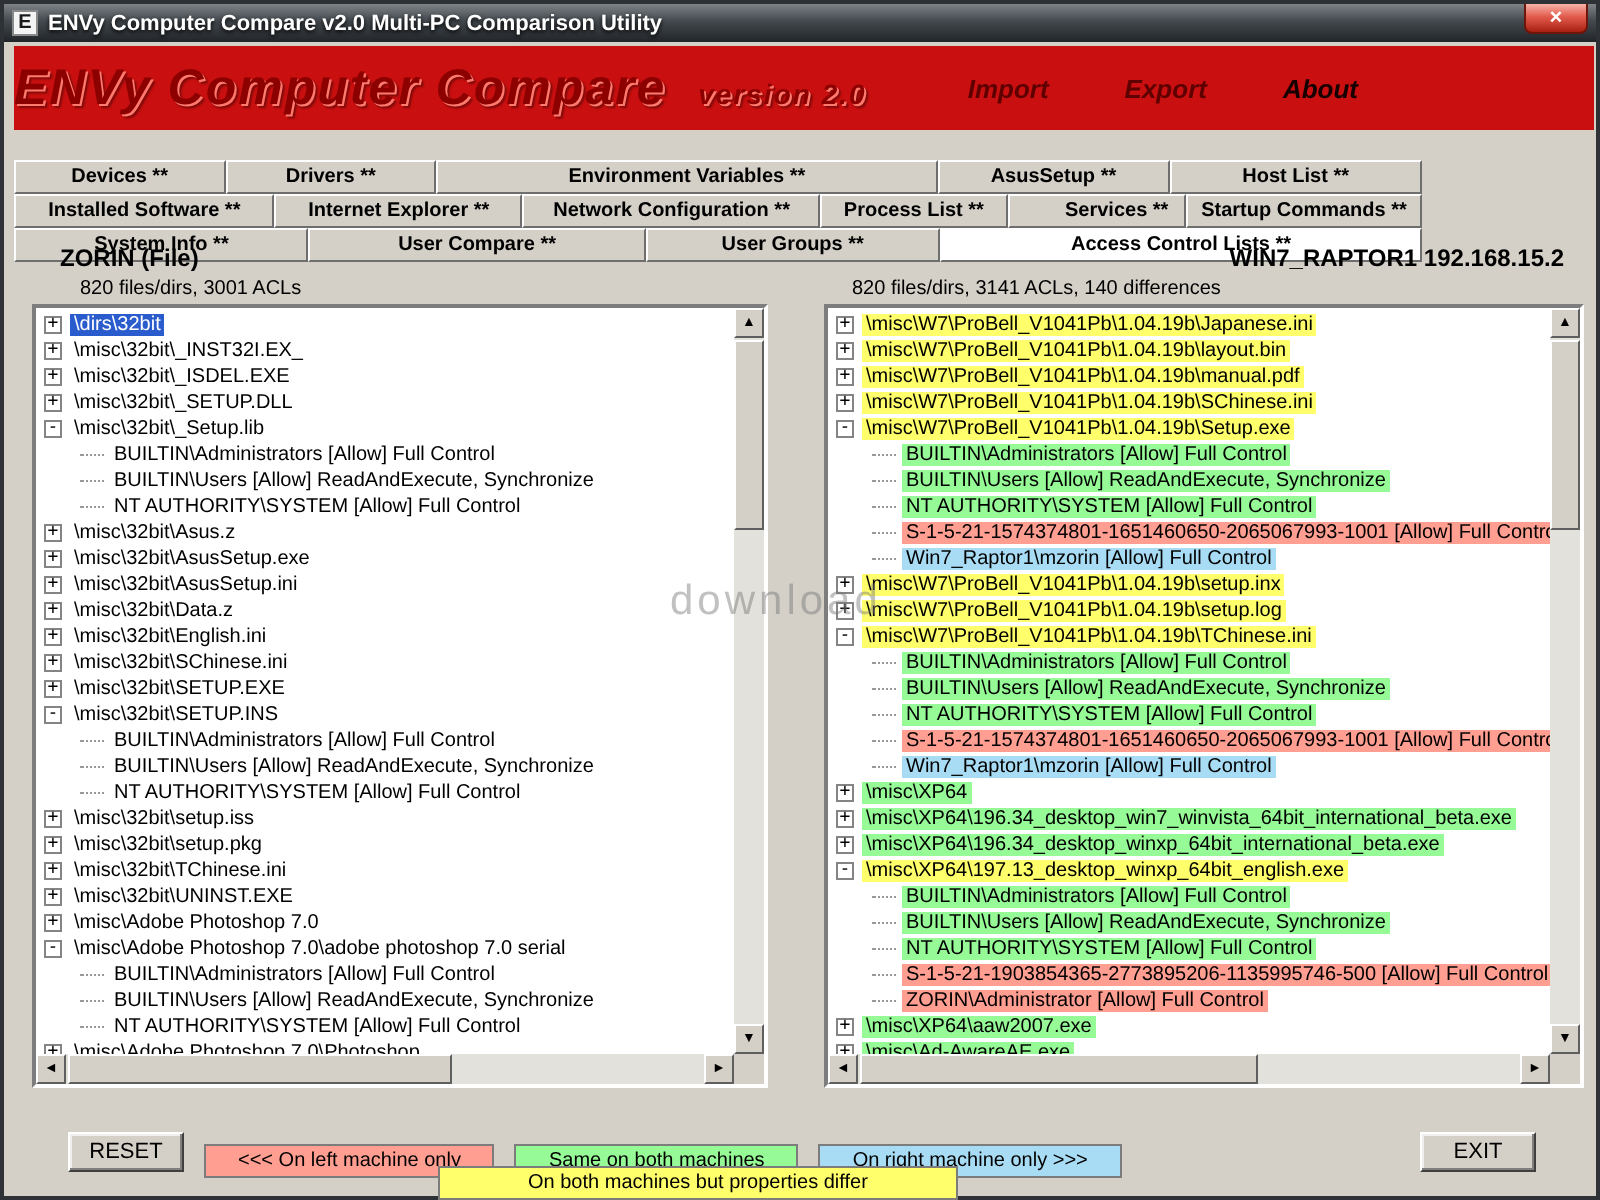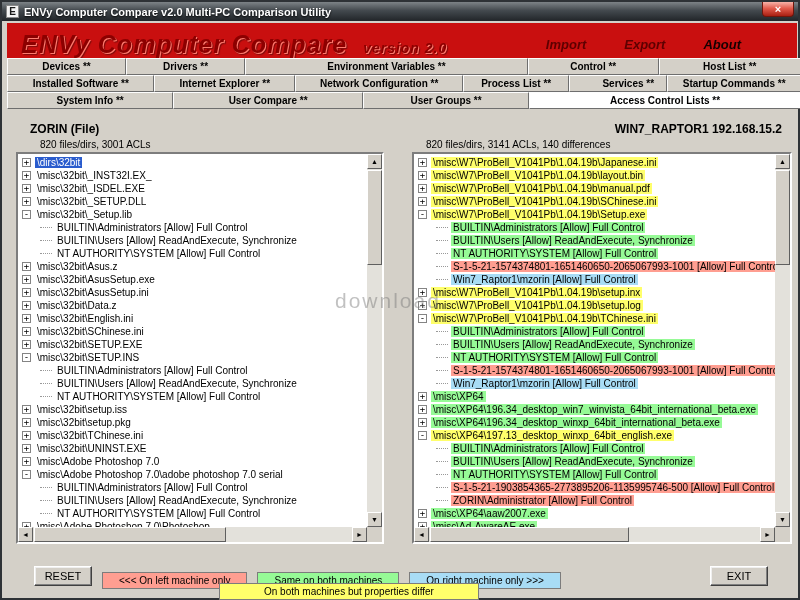--- a/index.html
+++ b/index.html
@@ -14,29 +14,29 @@
   .app-icon { width:13px; height:13px; background:#f4f4f4; color:#1a1a1a; font-size:10px; font-weight:bold;
     line-height:12px; text-align:center; border:1px solid #8a8a8a; }
   .title-text { color:#fff; font-size:11px; font-weight:bold; text-shadow:0 1px 2px #000; white-space:nowrap; }
   .close-btn { margin-left:auto; width:32px; height:15px; align-self:flex-start;
     background:linear-gradient(180deg,#f7b3a9,#e25c4d 45%,#a81f12); color:#fff; font-size:11px; font-weight:bold;
     text-align:center; line-height:14px; border:1px solid #6e160c; border-top:none; border-radius:0 0 4px 4px; cursor:pointer; }
 
   
   .banner { position:absolute; top:21px; left:5px; width:790px; height:42px; background:#c90f0f;
     display:flex; align-items:center; }
-  .brand { margin-left:14px; font-size:25px; font-weight:bold; font-style:italic; color:#8c0000;
+  .brand { font-size:25px; font-weight:bold; font-style:italic; color:#8c0000;
     letter-spacing:1px; white-space:nowrap; text-shadow:1px 1px 0 #ff7a6e, 2px 2px 1px rgba(0,0,0,.35); }
   .brand .version { font-size:14px; margin-left:8px; }
-  .menu { margin-left:auto; margin-right:56px; display:flex; gap:38px; }
+  .menu { margin-left:auto; margin-right:118px; display:flex; gap:38px; }
   .menu-item { font-size:13px; font-weight:bold; font-style:italic; color:#5e0000; cursor:pointer; }
   .menu-item.about { color:#160000; }
 
   
-  .tabs { position:absolute; top:56px; left:5px; width:794px; }
+  .tabs { position:absolute; top:78px; left:5px; width:704px; }
   .tab-row { display:flex; height:17px; }
   .tab { flex:1 1 0; background:#d4d0c8; border:1px solid; border-color:#fdfdfd #6e6e6e #6e6e6e #fdfdfd;
     font-size:10px; font-weight:bold; text-align:center; line-height:15px; white-space:nowrap; overflow:hidden;
     cursor:pointer; color:#000; }
   .tab.active { background:#ffffff; }
 
   
   .panel-title { position:absolute; top:120px; font-size:12px; font-weight:bold; white-space:nowrap; }
   #left-title { left:28px; }
   #right-title { right:16px; }
@@ -112,21 +112,21 @@
         <span class="menu-item">Export</span>
         <span class="menu-item about">About</span>
       </nav>
   </div>
 
   <div class="tabs" id="tab-rows">
       <div class="tab-row">
         <div class="tab" style="flex-grow: 10;">Devices **</div>
         <div class="tab" style="flex-grow: 10;">Drivers **</div>
         <div class="tab" style="flex-grow: 24;">Environment Variables **</div>
-        <div class="tab" style="flex-grow: 11;">Control **</div>
+        <div class="tab" style="flex-grow: 11;">AsusSetup **</div>
         <div class="tab" style="flex-grow: 12;">Host List **</div>
       </div>
       <div class="tab-row">
         <div class="tab" style="flex-grow: 21;">Installed Software **</div>
         <div class="tab" style="flex-grow: 20;">Internet Explorer **</div>
         <div class="tab" style="flex-grow: 24;">Network Configuration **</div>
         <div class="tab" style="flex-grow: 15;">Process List **</div>
         <div class="tab" style="flex-grow: 11; padding-left: 20px;">Services **</div>
         <div class="tab" style="flex-grow: 19;">Startup Commands **</div>
       </div>

